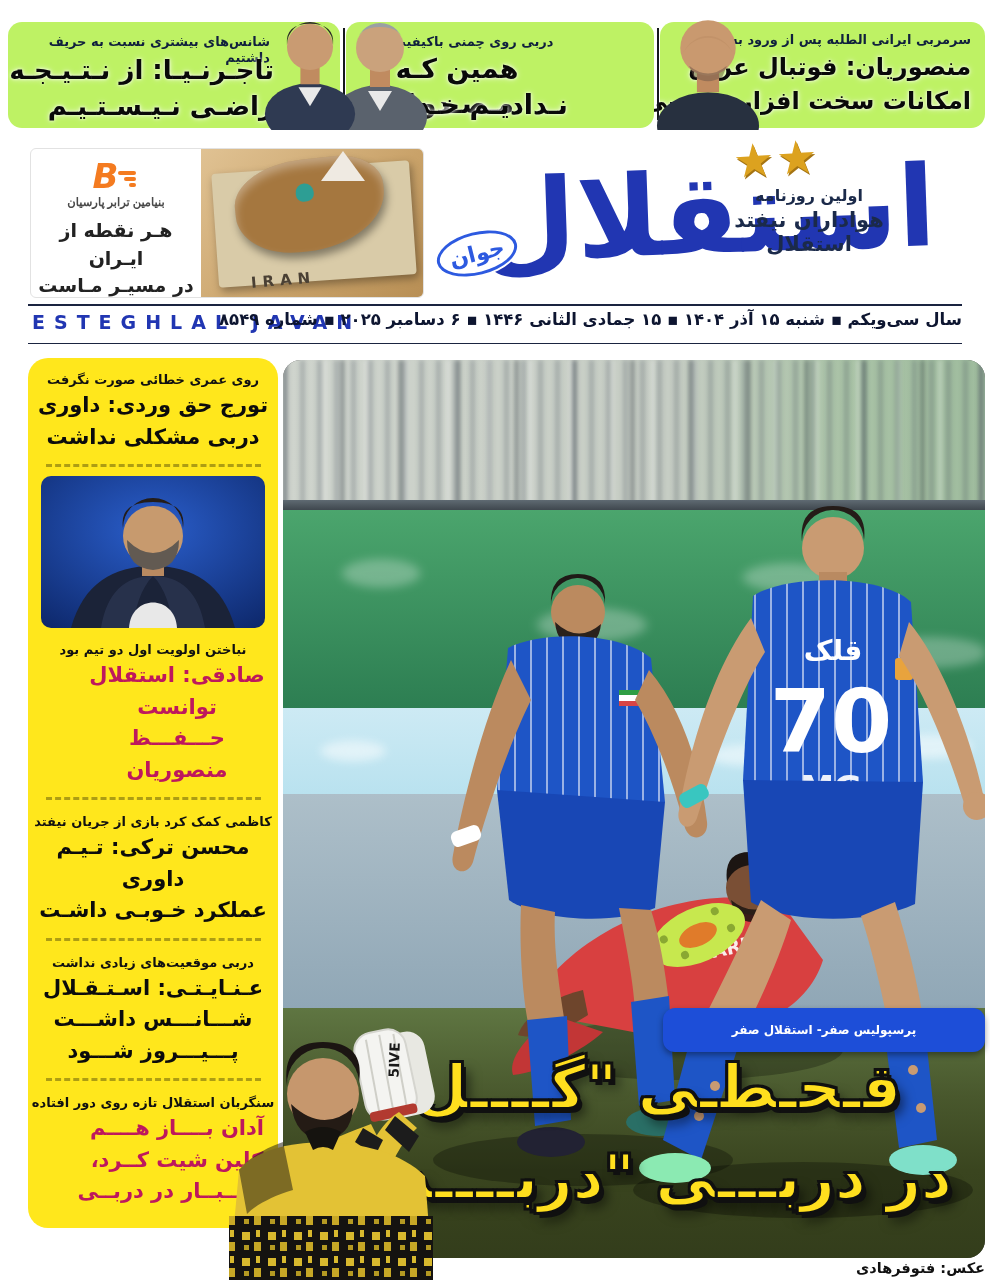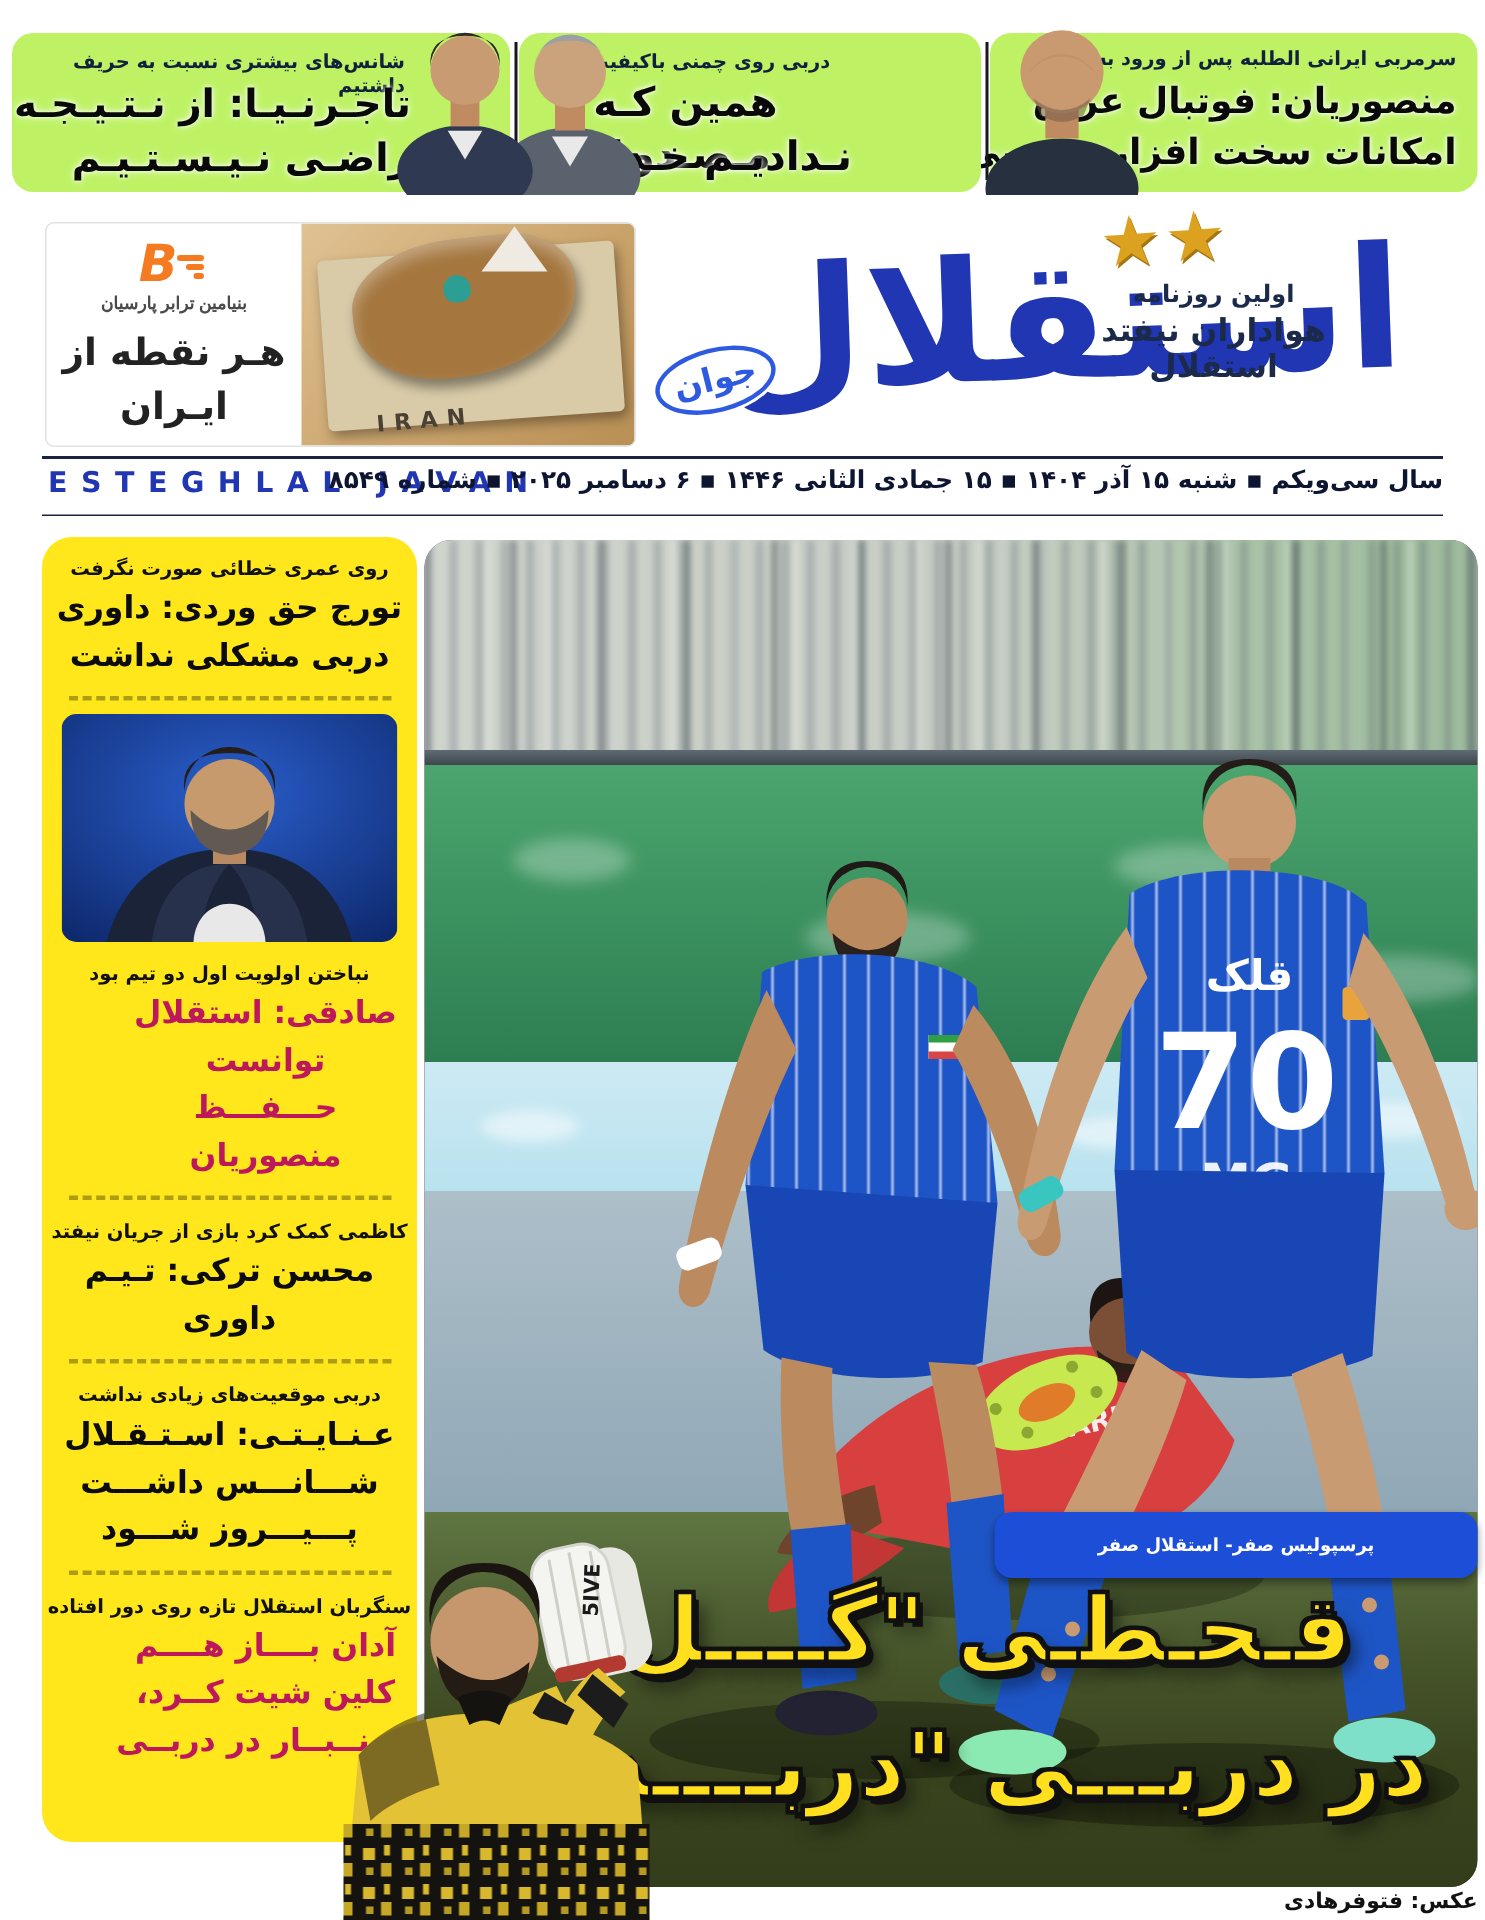--- a/index.html
+++ b/index.html
@@ -15,21 +15,21 @@
          text-shadow:0 0 3px rgba(255,255,255,.9),0 0 6px rgba(255,255,255,.7);}
   .bust{position:absolute;z-index:2;}
   
   .adcard{position:absolute;left:30px;top:148px;width:392px;height:148px;background:#fff;
           border:1px solid #e2e2e2;border-radius:6px;display:flex;flex-direction:row;overflow:hidden;}
   .adtext{width:158px;padding:10px 6px 6px 6px;text-align:center;}
   .adlogo{font-size:34px;font-weight:bold;color:#f47b20;font-style:italic;line-height:1;}
   .adlogo .bars{display:inline-block;vertical-align:middle;margin-right:3px;}
   .adlogo .bars i{display:block;height:4px;background:#f47b20;border-radius:2px;margin:2px 0;}
   .adbrand{font-size:11.5px;font-weight:bold;color:#4a4a4a;margin-top:2px;font-family:Liberation Serif, serif;}
-  .adhead{font-size:25px;font-weight:bold;color:#222;line-height:1.45;margin-top:8px;}
+  .adhead{font-size:19px;font-weight:bold;color:#222;line-height:1.45;margin-top:8px;}
   .admap{flex:1;position:relative;background:linear-gradient(135deg,#e0c293,#c9a269 60%,#b88f55);}
   .mapsheet{position:absolute;left:14px;top:18px;right:10px;bottom:16px;background:#d9cba8;
             border-radius:4px;transform:rotate(-4deg);box-shadow:2px 4px 8px rgba(0,0,0,.35);}
   .iranshape{position:absolute;left:34px;top:10px;width:150px;height:92px;background:#a5773f;
              border-radius:48% 30% 55% 40% / 45% 35% 60% 45%;transform:rotate(-6deg);
              box-shadow:inset 0 6px 10px rgba(255,255,255,.35),2px 6px 8px rgba(0,0,0,.4);}
   .dome{position:absolute;left:62px;top:24px;width:18px;height:18px;background:#2d9e94;border-radius:50% 50% 40% 40%;}
   .mount{position:absolute;left:120px;top:2px;width:0;height:0;border-left:22px solid transparent;
          border-right:22px solid transparent;border-bottom:30px solid #efeae2;}
   .maplabel{position:absolute;left:50px;bottom:8px;font-size:15px;letter-spacing:6px;color:#4a4034;font-weight:bold;transform:rotate(-5deg);}
@@ -210,20 +210,21 @@
     <div class="skick">نباختن اولویت اول دو تیم بود</div>
     <div class="shead blue">
       <div>صادقی: استقلال توانست</div>
       <div>حـــفـــظ منصوریان</div>
     </div>
     <div class="dash"></div>
 
     <div class="skick">کاظمی کمک کرد بازی از جریان نیفتد</div>
     <div class="shead">
       <div>محسن ترکی: تـیـم داوری</div>
+      <div>عملکرد خـوبـی داشـت</div>
     </div>
     <div class="dash"></div>
 
     <div class="skick">دربی موقعیت‌های زیادی نداشت</div>
     <div class="shead">
       <div>عـنـایـتـی: اسـتـقـلال</div>
       <div>شـــانـــس داشـــت</div>
       <div>پـــیـــروز شـــود</div>
     </div>
     <div class="dash"></div>

